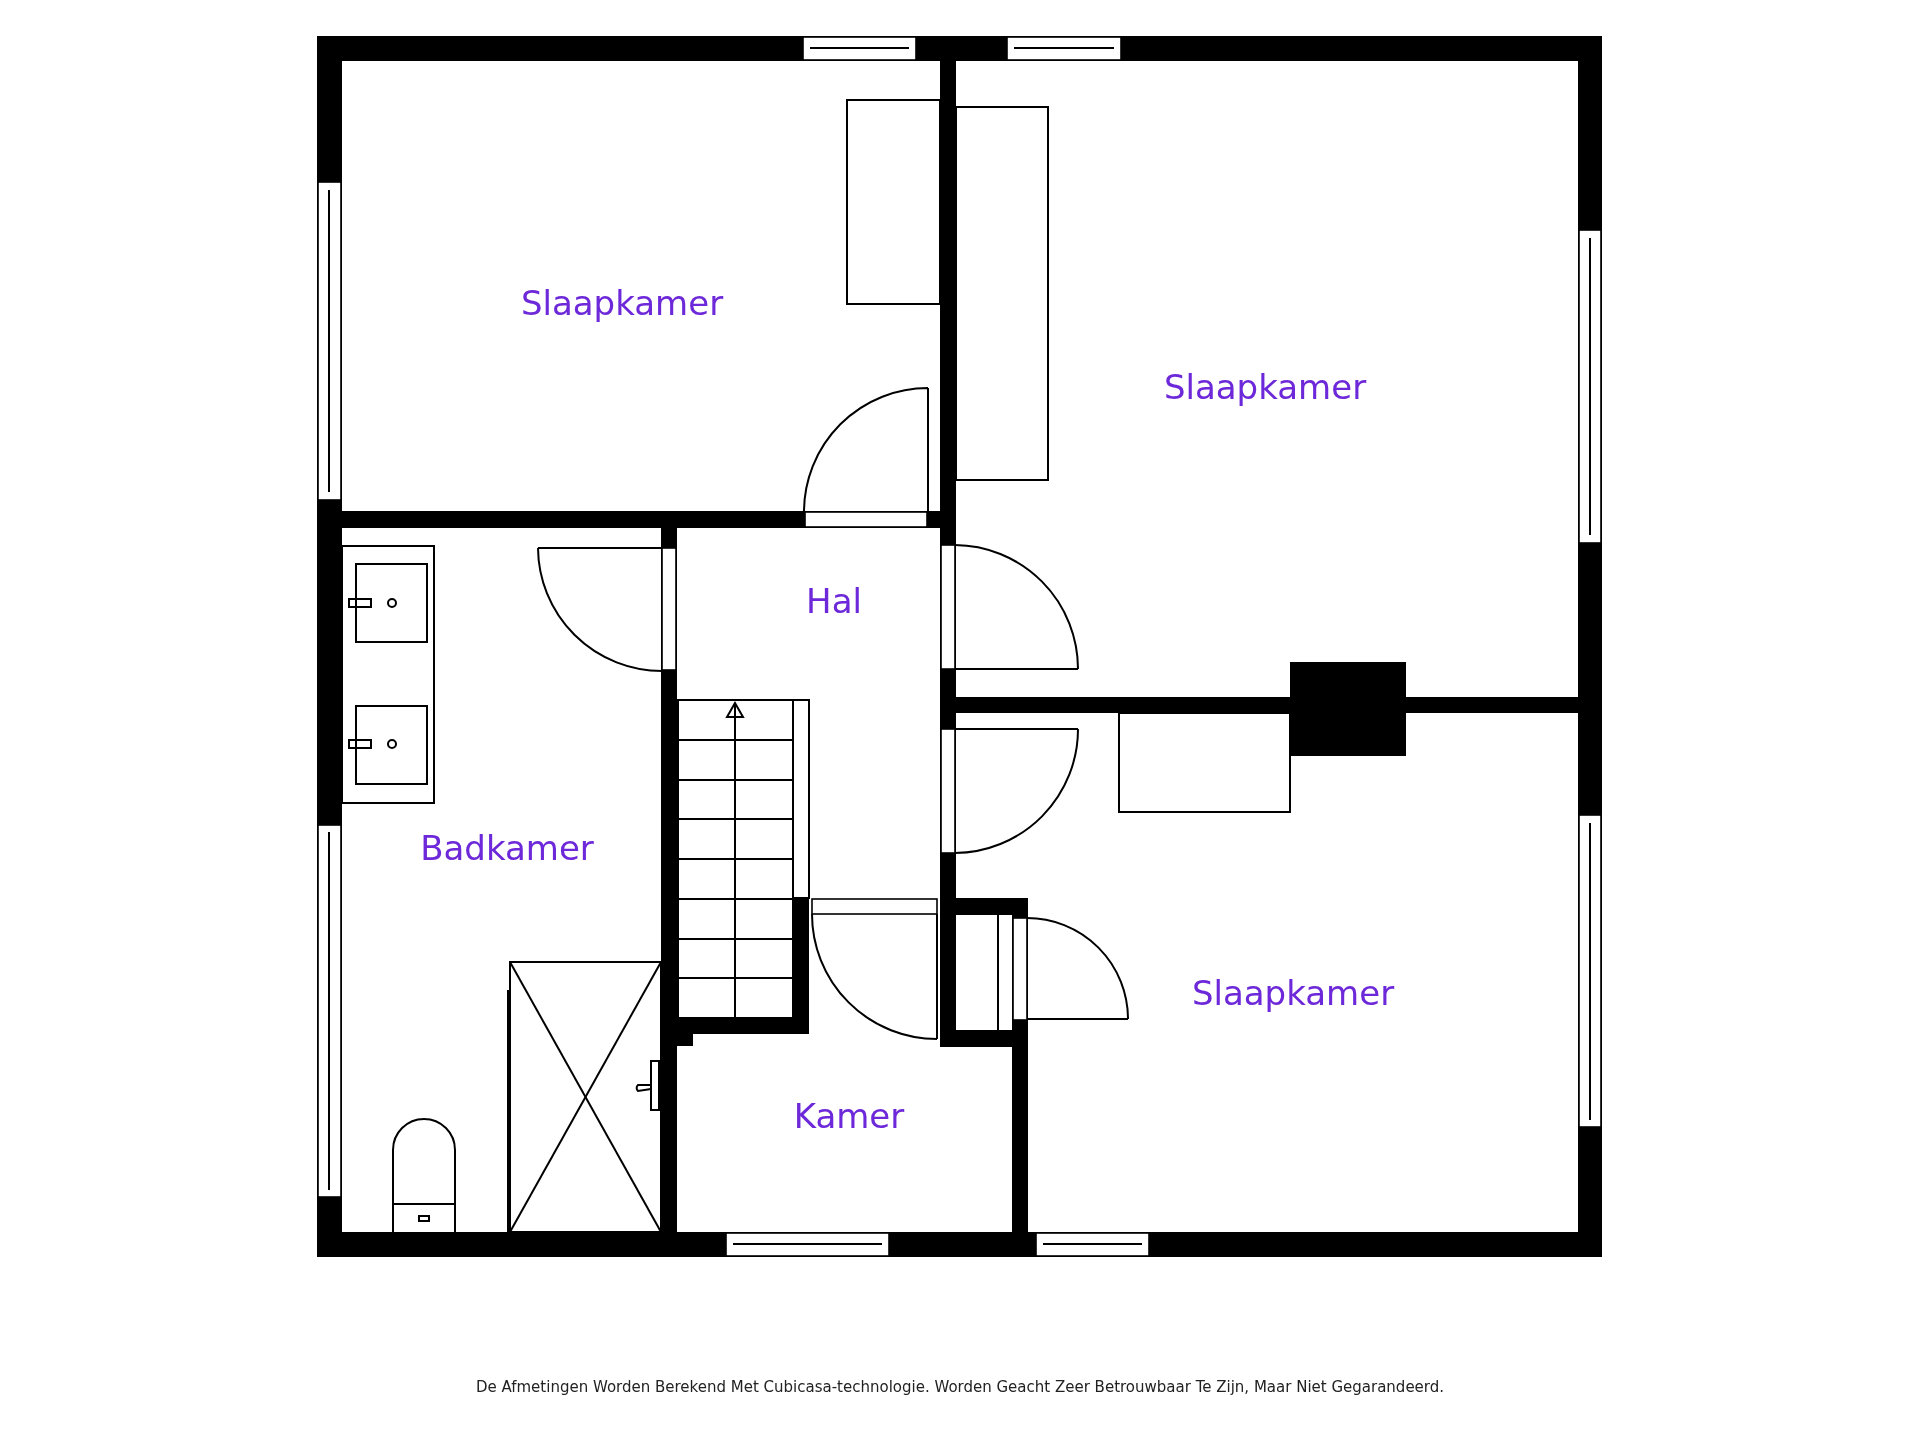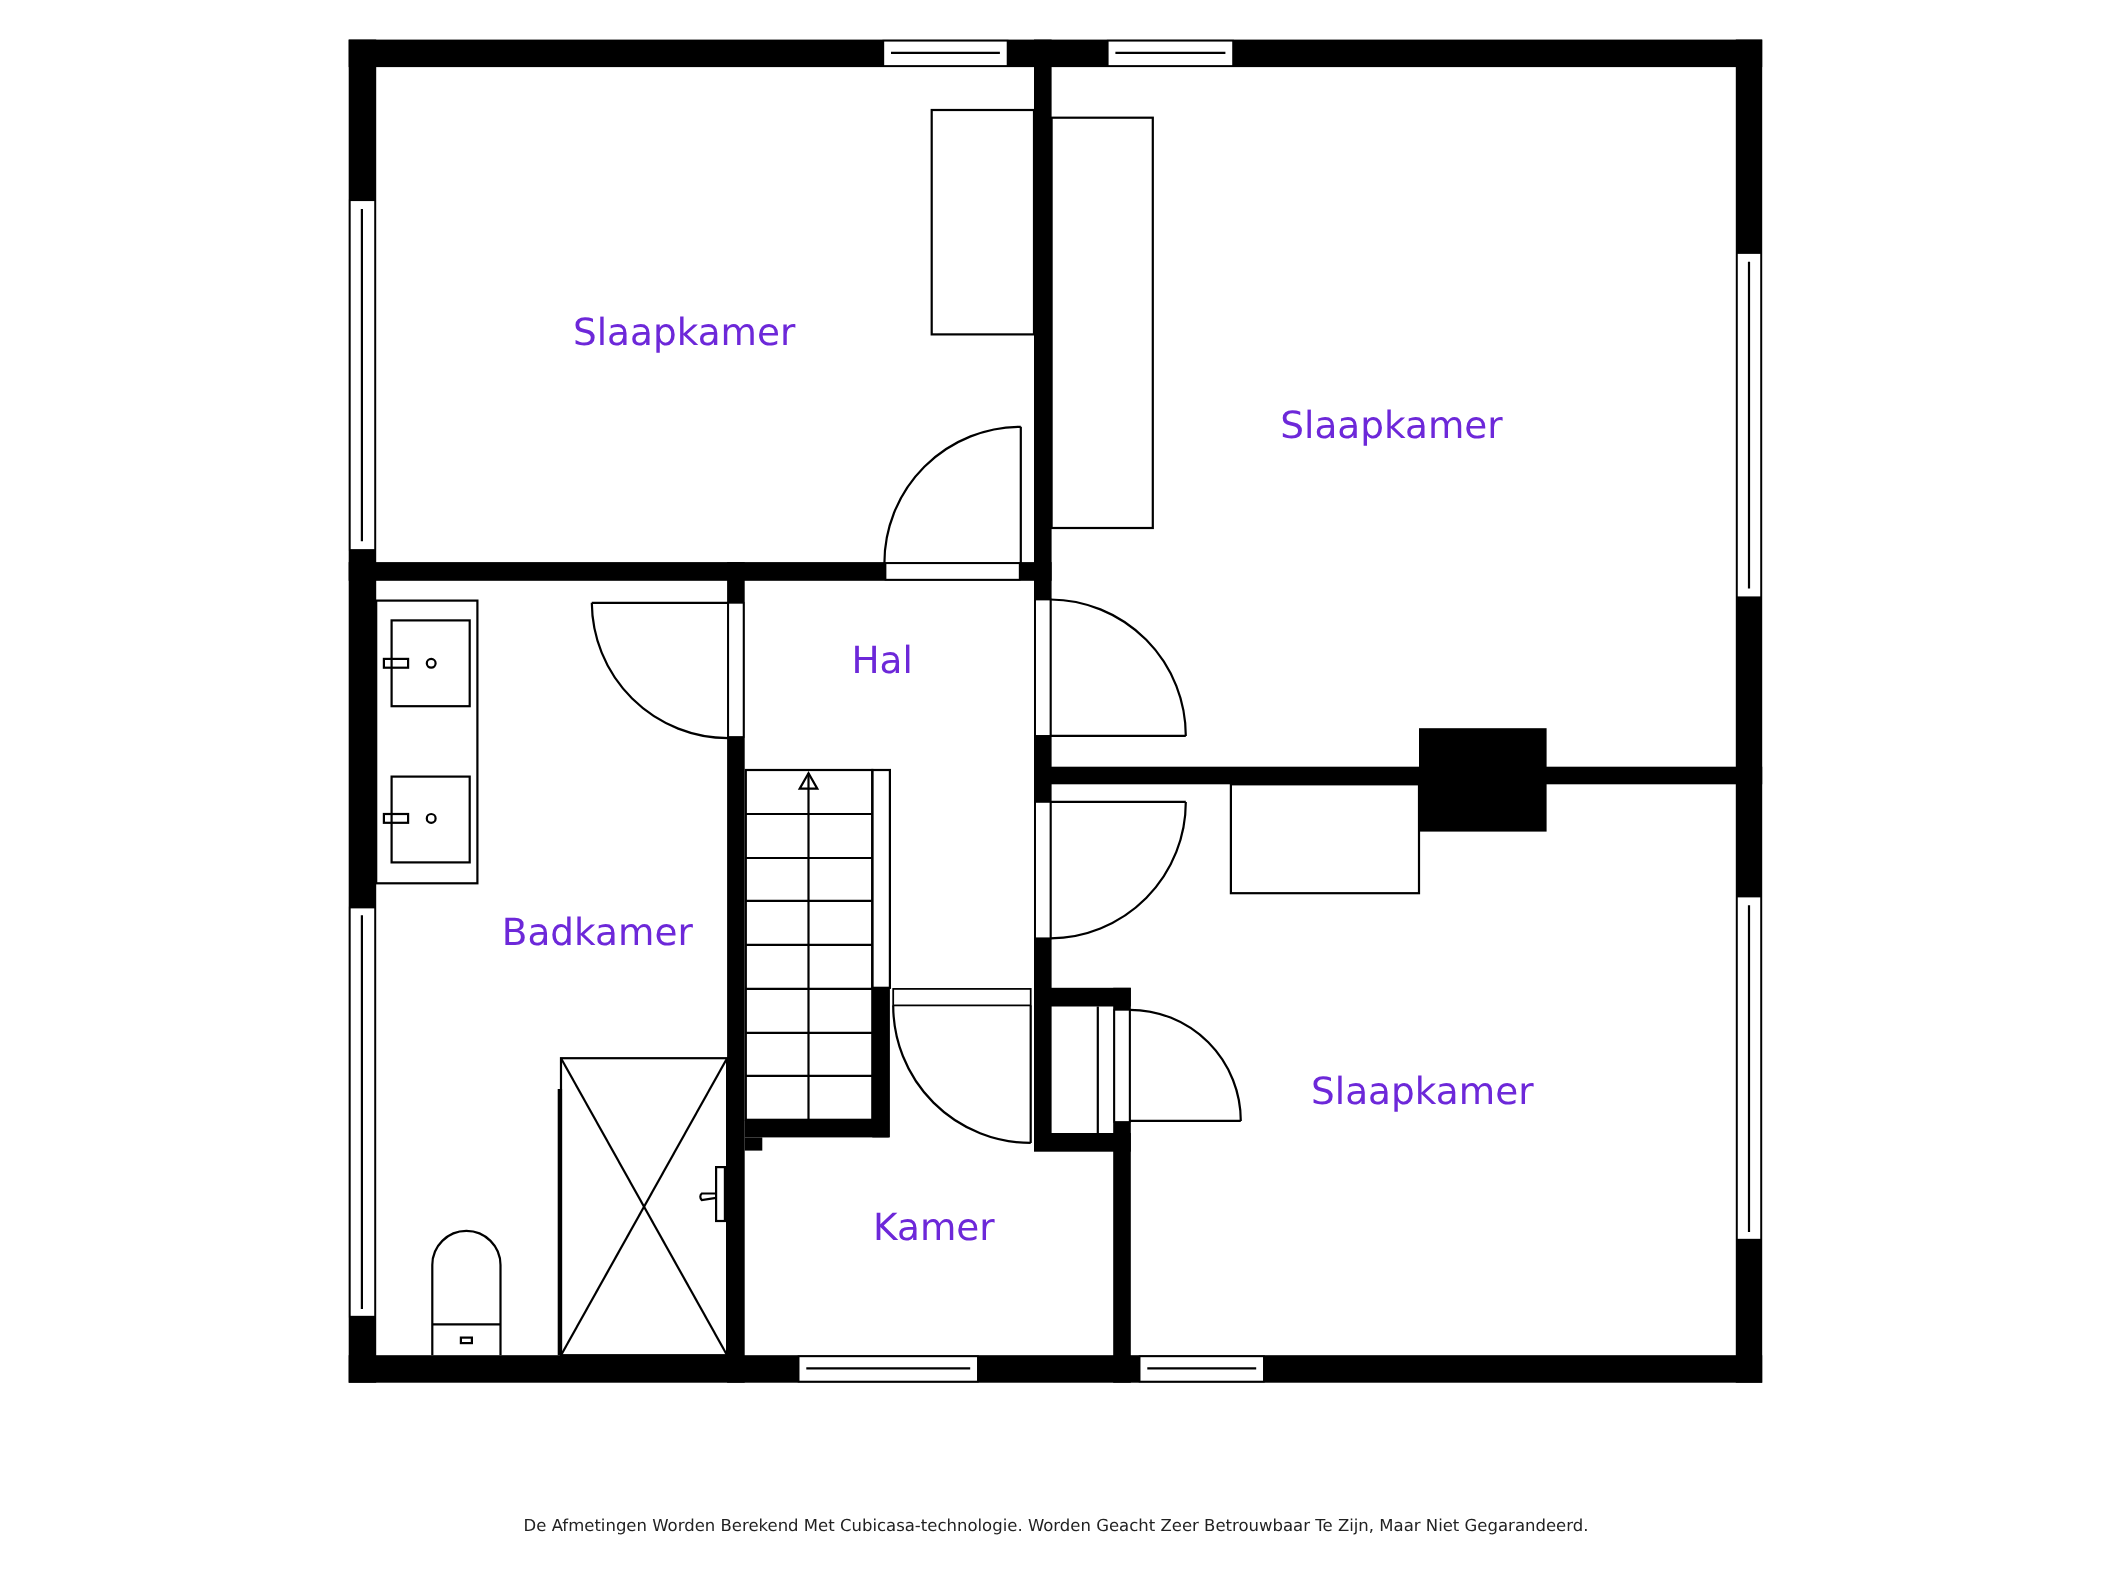--- a/index.html
+++ b/index.html
@@ -125,18 +125,18 @@
     <line class="ln" x1="510" y1="962" x2="661" y2="1232"></line>
     <line class="ln" x1="661" y1="962" x2="510" y2="1232"></line>
     <line x1="509" y1="990" x2="509" y2="1232" stroke="#000" stroke-width="4"></line>
     <rect class="ln" x="651" y="1061" width="8" height="49"></rect>
     <path class="ln" d="M651 1085 L638 1085 A4 4 0 0 0 638 1091 L651 1089"></path>
   </g>
 </svg>
 
 <div class="room-label" style="left:622px; top:303px;">Slaapkamer</div>
 <div class="room-label" style="left:1265px; top:387px;">Slaapkamer</div>
-<div class="room-label" style="left:802px; top:601px;">Hal</div>
-<div class="room-label" style="left:507px; top:848px;margin-left:36px;">Badkamer</div>
+<div class="room-label" style="left:834px; top:601px;">Hal</div>
+<div class="room-label" style="left:507px; top:848px;">Badkamer</div>
 <div class="room-label" style="left:1293px; top:993px;">Slaapkamer</div>
 <div class="room-label" style="left:849px; top:1116px;">Kamer</div>
 
 <div class="footer">De Afmetingen Worden Berekend Met Cubicasa-technologie. Worden Geacht Zeer Betrouwbaar Te Zijn, Maar Niet Gegarandeerd.</div>
 
 </body></html>

